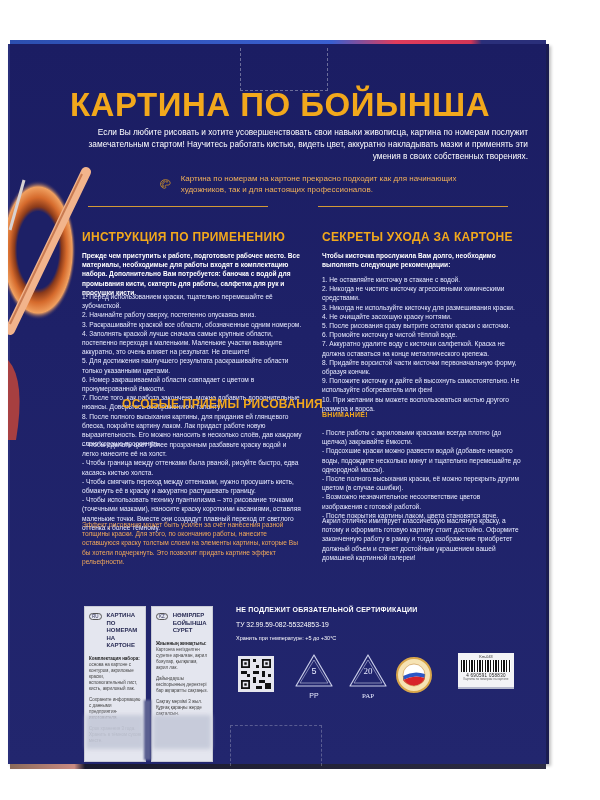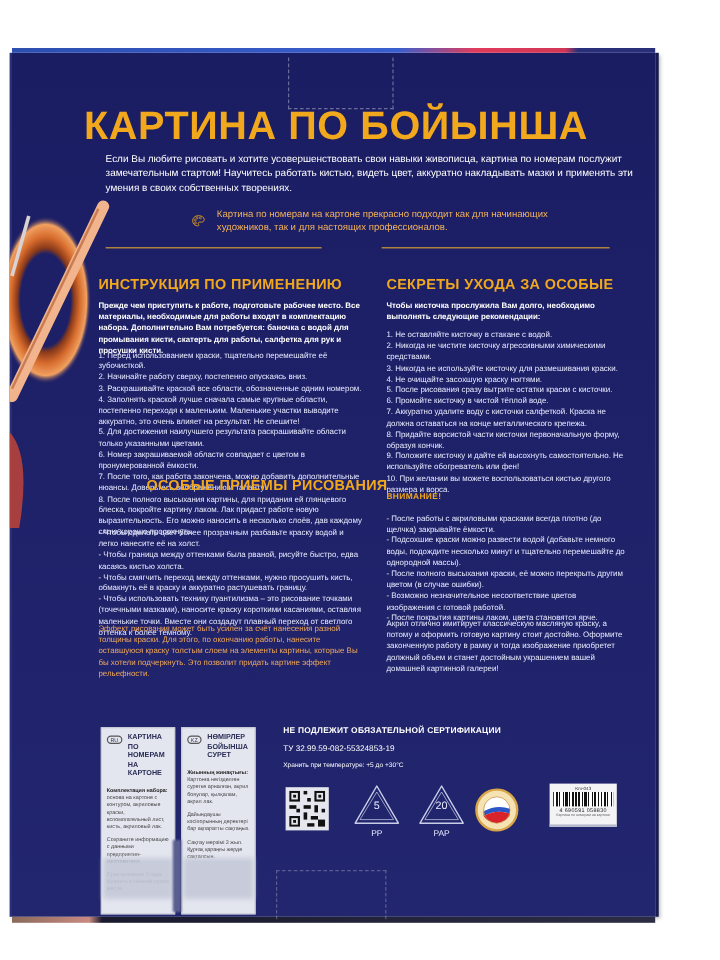--- a/index.html
+++ b/index.html
@@ -21,21 +21,21 @@
     content: ""; position: absolute; left: 0; right: 0; bottom: -5px; height: 5px;
     background: linear-gradient(90deg, #8a6a5a 0%, #c98a82 12%, #1a1a2e 14%, #2c2c44 100%);
   }
   .flap-top { position: absolute; left: 240px; top: 48px; width: 86px; height: 42px; border: 1px dashed rgba(255,255,255,0.35); border-top: none; }
   .flap-bot { position: absolute; left: 230px; top: 725px; width: 90px; height: 40px; border: 1px dashed rgba(255,255,255,0.25); border-bottom: none; }
   .title {
     position: absolute; left: 20px; width: 520px; top: 86px; text-align: center;
     color: #f2a81c; font-weight: bold; font-size: 33px; letter-spacing: 0.5px;
   }
   .intro {
-    position: absolute; left: 88px; width: 440px; top: 126px; text-align: left;
+    position: absolute; left: 88px; width: 440px; top: 126px; text-align: right;
     color: #ffffff; font-size: 8.3px; line-height: 12px;
   }
   .note-row { position: absolute; left: 160px; top: 173px; width: 300px; display: flex; align-items: center; }
   .palette-icon { width: 18px; height: 16px; margin-right: 10px; }
   .note-text { color: #f2b15a; font-size: 8px; line-height: 11px; }
   .divider { position: absolute; top: 206px; height: 1px; background: #d39a36; }
   .section-title { position: absolute; color: #f2a81c; font-weight: bold; font-size: 12px; letter-spacing: 0.3px; }
   .bold-text { position: absolute; color: #ffffff; font-weight: bold; font-size: 6.6px; line-height: 9.2px; }
   .list { position: absolute; color: #e8ebff; font-size: 6.6px; line-height: 9.2px; margin: 0; padding: 0; list-style: none; }
   .list li { margin: 0; padding: 0; }
@@ -125,21 +125,21 @@
 
 <div class="section-title" style="left:82px;top:397px;margin-left:40px;">ОСОБЫЕ ПРИЁМЫ РИСОВАНИЯ</div>
 <ul class="list" style="left:82px;top:440px;width:222px;">
   <li>- Чтобы сделать цвет более прозрачным разбавьте краску водой и легко нанесите её на холст.</li>
   <li>- Чтобы граница между оттенками была рваной, рисуйте быстро, едва касаясь кистью холста.</li>
   <li>- Чтобы смягчить переход между оттенками, нужно просушить кисть, обмакнуть её в краску и аккуратно растушевать границу.</li>
   <li>- Чтобы использовать технику пуантилизма – это рисование точками (точечными мазками), наносите краску короткими касаниями, оставляя маленькие точки. Вместе они создадут плавный переход от светлого оттенка к более тёмному.</li>
 </ul>
 <div class="orange-text" style="left:82px;top:520px;width:222px;">Эффект рисования может быть усилен за счёт нанесения разной толщины краски. Для этого, по окончанию работы, нанесите оставшуюся краску толстым слоем на элементы картины, которые Вы бы хотели подчеркнуть. Это позволит придать картине эффект рельефности.</div>
 
-<div class="section-title" style="left:322px;top:230px;">СЕКРЕТЫ УХОДА ЗА ОСОБЫЕ</div>
+<div class="section-title" style="left:322px;top:230px;">СЕКРЕТЫ УХОДА ЗА КАРТОНЕ</div>
 <div class="bold-text" style="left:322px;top:251px;width:200px;">Чтобы кисточка прослужила Вам долго,  необходимо выполнять следующие рекомендации:</div>
 <ul class="list" style="left:322px;top:275px;width:200px;">
   <li>1. Не оставляйте кисточку в стакане с водой.</li>
   <li>2. Никогда не чистите кисточку агрессивными химическими средствами.</li>
   <li>3. Никогда не используйте кисточку для размешивания краски.</li>
   <li>4. Не очищайте засохшую краску ногтями.</li>
   <li>5. После рисования сразу вытрите остатки краски с кисточки.</li>
   <li>6. Промойте кисточку в чистой тёплой воде.</li>
   <li>7. Аккуратно удалите  воду с кисточки салфеткой. Краска не должна оставаться на конце металлического крепежа.</li>
   <li>8. Придайте ворсистой части кисточки первоначальную форму, образуя кончик.</li>
@@ -215,21 +215,21 @@
 </div>
 
 <div class="recycle" style="left:292px;">
   <svg viewBox="0 0 44 40">
     <path d="M22 3 L40 34 L4 34 Z" fill="none" stroke="#c9cde8" stroke-width="1.2" stroke-linejoin="round"></path>
     <path d="M22 8 L36 31 L8 31 Z" fill="none" stroke="#c9cde8" stroke-width="0.6"></path>
   </svg>
   <div class="recycle-num">5</div>
   <div class="recycle-code">PP</div>
 </div>
-<div class="recycle" style="left:346px;">
+<div class="recycle" style="left:346px;font-family:Liberation Serif, serif;">
   <svg viewBox="0 0 44 40">
     <path d="M22 3 L40 34 L4 34 Z" fill="none" stroke="#c9cde8" stroke-width="1.2" stroke-linejoin="round"></path>
     <path d="M22 8 L36 31 L8 31 Z" fill="none" stroke="#c9cde8" stroke-width="0.6"></path>
   </svg>
   <div class="recycle-num">20</div>
   <div class="recycle-code">PAP</div>
 </div>
 
 <div class="made-badge">
   <svg viewBox="0 0 32 32" width="32" height="32">

